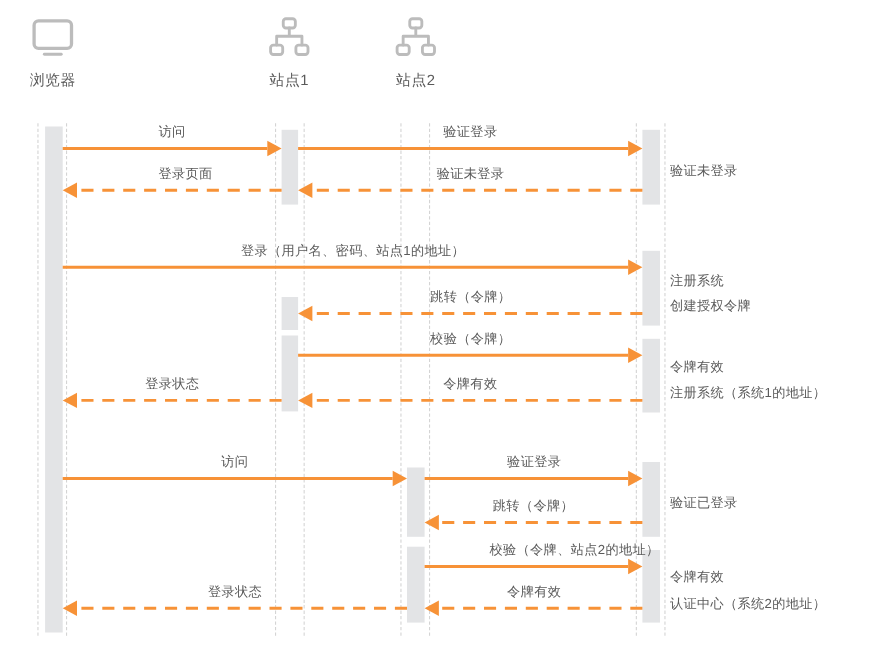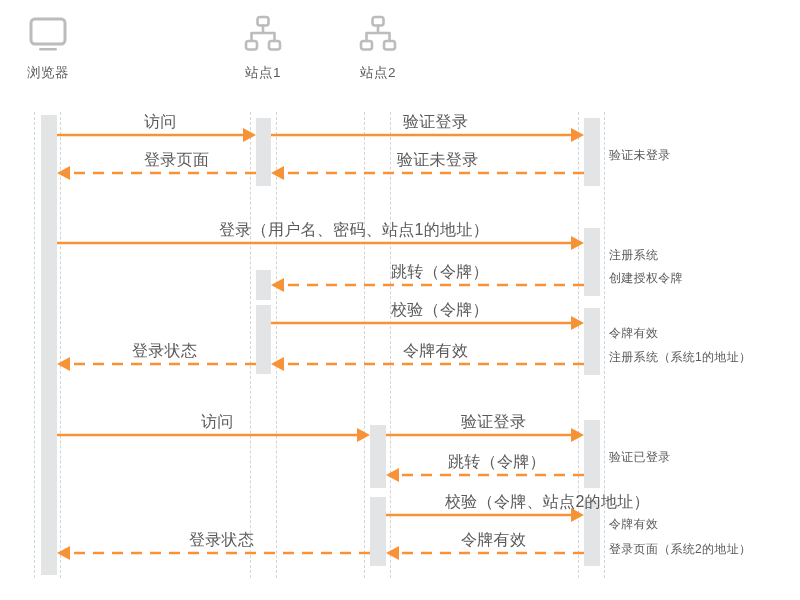--- a/index.html
+++ b/index.html
@@ -44,21 +44,21 @@
     border-left: 1px dashed #d4d4d4;
     border-right: 1px dashed #d4d4d4;
     box-sizing: border-box;
   }
   .activation {
     position: absolute;
     background: #e3e4e6;
   }
   .msg-label {
     position: absolute;
-    font-size: 16px;
+    font-size: 12px;
     color: #5a5a5a;
     white-space: nowrap;
     text-align: center;
     letter-spacing: 0.3px;
   }
   .note {
     position: absolute;
     font-size: 12px;
     color: #5a5a5a;
     white-space: nowrap;
@@ -192,14 +192,14 @@
     <div class="msg-label" style="left: 408px; top: 492px; visibility: visible; margin-left: 37px;">校验（令牌、站点2的地址）</div>
     <div class="msg-label" style="left: 461px; top: 530px; visibility: visible;">令牌有效</div>
     <div class="msg-label" style="left: 189px; top: 530px; visibility: visible;">登录状态</div>
     <div class="note" style="left: 609px; top: 147px;">验证未登录</div>
     <div class="note" style="left: 609px; top: 247px;">注册系统</div>
     <div class="note" style="left: 609px; top: 270px;">创建授权令牌</div>
     <div class="note" style="left: 609px; top: 325px;">令牌有效</div>
     <div class="note" style="left: 609px; top: 349px;">注册系统（系统1的地址）</div>
     <div class="note" style="left: 609px; top: 449px;">验证已登录</div>
     <div class="note" style="left: 609px; top: 516px;">令牌有效</div>
-    <div class="note" style="left: 609px; top: 541px;">登录页面（系统2的地址）</div>
+    <div class="note" style="left: 609px; top: 541px;">认证中心（系统2的地址）</div>
   </div>
 
 </body></html>

